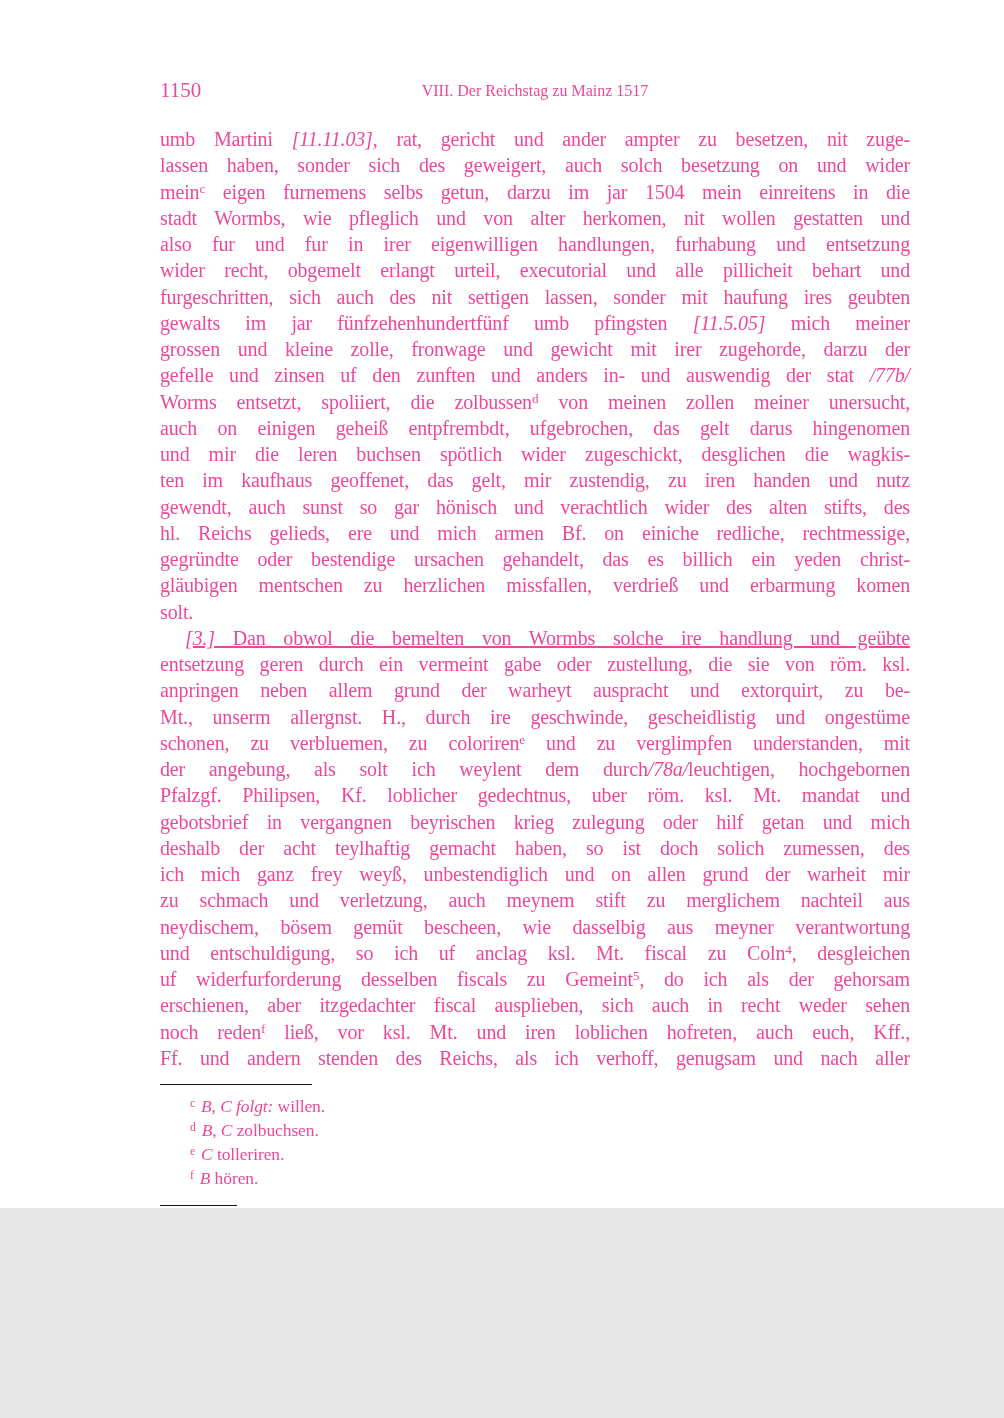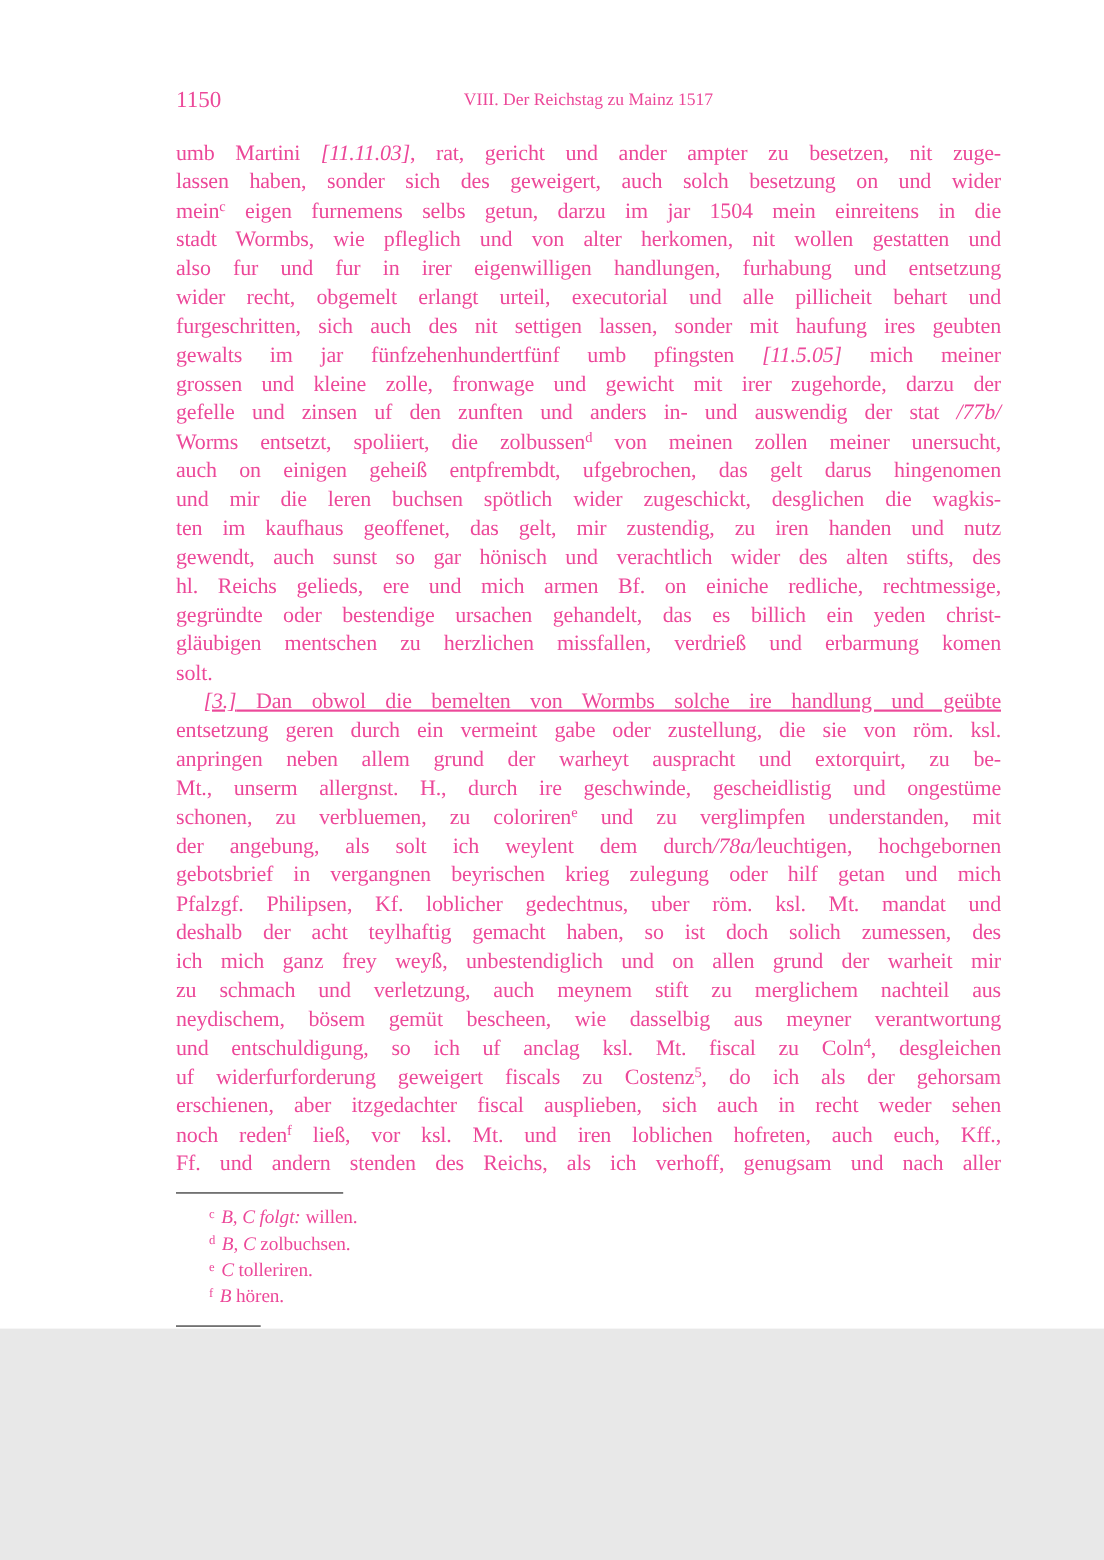--- a/index.html
+++ b/index.html
@@ -101,28 +101,28 @@
           <div class="line"><span>gläubigen mentschen zu herzlichen missfallen, verdrieß und erbarmung komen</span></div>
           <div class="line last"><span>solt.</span></div>
         </div>
         <div class="para">
           <div class="line indent"><em>[3.]</em><span> Dan obwol die bemelten von Wormbs solche ire handlung und geübte</span></div>
           <div class="line"><span>entsetzung geren durch ein vermeint gabe oder zustellung, die sie von röm. ksl.</span></div>
           <div class="line"><span>anpringen neben allem grund der warheyt auspracht und extorquirt, zu be-</span></div>
           <div class="line"><span>Mt., unserm allergnst. H., durch ire geschwinde, gescheidlistig und ongestüme</span></div>
           <div class="line"><span>schonen, zu verbluemen, zu coloriren</span><sup>e</sup><span> und zu verglimpfen understanden, mit</span></div>
           <div class="line"><span>der angebung, als solt ich weylent dem durch</span><em>/78a/</em><span>leuchtigen, hochgebornen</span></div>
+          <div class="line"><span>Pfalzgf. Philipsen, Kf. loblicher gedechtnus, uber röm. ksl. Mt. mandat und</span></div>
           <div class="line"><span>gebotsbrief in vergangnen beyrischen krieg zulegung oder hilf getan und mich</span></div>
-          <div class="line"><span>Pfalzgf. Philipsen, Kf. loblicher gedechtnus, uber röm. ksl. Mt. mandat und</span></div>
           <div class="line"><span>deshalb der acht teylhaftig gemacht haben, so ist doch solich zumessen, des</span></div>
           <div class="line"><span>ich mich ganz frey weyß, unbestendiglich und on allen grund der warheit mir</span></div>
           <div class="line"><span>zu schmach und verletzung, auch meynem stift zu merglichem nachteil aus</span></div>
           <div class="line"><span>neydischem, bösem gemüt bescheen, wie dasselbig aus meyner verantwortung</span></div>
           <div class="line"><span>und entschuldigung, so ich uf anclag ksl. Mt. fiscal zu Coln</span><sup>4</sup><span>, desgleichen</span></div>
-          <div class="line"><span>uf widerfurforderung geweigert fiscals zu Costenz</span><sup>5</sup><span>, do ich als der gehorsam</span></div>
+          <div class="line"><span>uf widerfurforderung desselben fiscals zu Gemeint</span><sup>5</sup><span>, do ich als der gehorsam</span></div>
           <div class="line"><span>erschienen, aber itzgedachter fiscal ausplieben, sich auch in recht weder sehen</span></div>
           <div class="line"><span>noch reden</span><sup>f</sup><span> ließ, vor ksl. Mt. und iren loblichen hofreten, auch euch, Kff.,</span></div>
           <div class="line"><span>Ff. und andern stenden des Reichs, als ich verhoff, genugsam und nach aller</span></div>
         </div>
       </div>
 
     <hr class="fnrule apparatus-rule">
     <div id="fn-apparatus" class="fnblock apparatus">
         <div class="fnline"><sup class="fnmark">c</sup><em>B, C folgt:</em><span> willen.</span></div>
         <div class="fnline"><sup class="fnmark">d</sup><em>B, C</em><span> zolbuchsen.</span></div>

